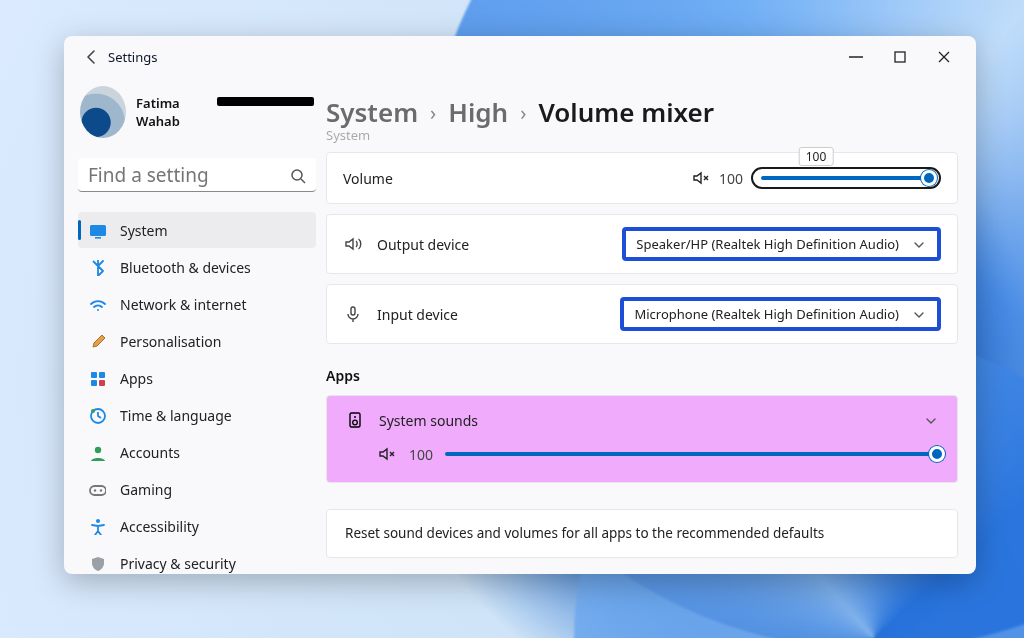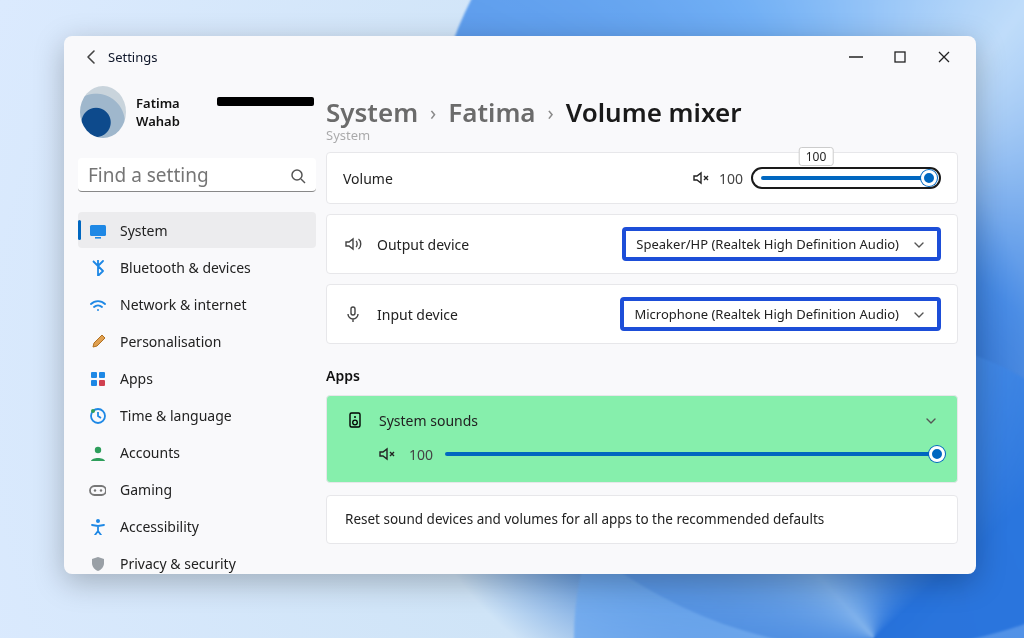--- a/index.html
+++ b/index.html
@@ -70,29 +70,29 @@
   .vol-tooltip{position:absolute;top:-20px;font-size:12px;color:#222;background:#fff;border:1px solid #ccc;border-radius:3px;padding:0 6px;left:50%;transform:translateX(-50%)}
   .vol-cluster{display:flex;align-items:center;gap:8px;margin-left:auto;position:relative}
   .muteicon{color:#222;display:flex}
   .vol-num{font-size:14px;color:#444}
   .slider-wrap{position:relative;width:190px;height:22px;display:flex;align-items:center;
     border:2px solid #1a1a1a;border-radius:14px;padding:0 8px}
   .track{height:4px;border-radius:2px;background:#0067c0;flex:1;position:relative}
   .thumb{width:16px;height:16px;border-radius:50%;background:#0067c0;border:3px solid #fff;box-shadow:0 0 0 1px #0067c0;position:absolute;right:-6px;top:50%;transform:translateY(-50%)}
 
   .section-title{font-size:14px;font-weight:600;color:#111;margin-top:22px}
-  .apps-card{background:#86efac;border:1px solid #e7e7ea;border-radius:4px;margin-top:10px;padding:14px 18px 18px}
+  .apps-card{background:#f0abfc;border:1px solid #e7e7ea;border-radius:4px;margin-top:10px;padding:14px 18px 18px}
   .apps-card .head{display:flex;align-items:center;gap:10px}
   .apps-card .name{font-size:14px;color:#222;margin-left:4px}
   .apps-card .chev{margin-left:auto;color:#555}
   .apps-slider-row{display:flex;align-items:center;gap:12px;margin-top:14px;padding-left:32px}
   .apps-track{flex:1;height:4px;background:#0067c0;border-radius:2px;position:relative}
   .apps-thumb{width:16px;height:16px;border-radius:50%;background:#0067c0;border:3px solid #fff;box-shadow:0 0 0 1px #0067c0;position:absolute;right:-6px;top:50%;transform:translateY(-50%)}
 
-  .reset-card{background:#fff;border:1px solid #e7e7ea;border-radius:4px;margin-top:12px;padding:14px 18px;display:flex;align-items:center;gap:18px}
+  .reset-card{background:#fff;border:1px solid #e7e7ea;border-radius:4px;margin-top:26px;padding:14px 18px;display:flex;align-items:center;gap:18px}
   .reset-text{font-size:13.5px;color:#222;line-height:1.4}
   .reset-btn{margin-left:auto;border:1px solid #d9d9de;background:#fff;border-radius:4px;height:32px;padding:0 30px;font-size:13.5px;color:#222;cursor:pointer}
 
   svg{display:block}
 </style>
 </head>
 <body>
 
 <div class="bg-swirl a"></div>
 <div class="bg-swirl b"></div>
@@ -303,21 +303,21 @@
             </span>
             <span>Privacy &amp; security</span>
           </div>
         </div>
     </div>
 
     <div class="content">
       <div class="crumbs">
         <span class="c">System</span>
         <span class="sep">›</span>
-        <span class="c">Fatima</span>
+        <span class="c">High</span>
         <span class="sep">›</span>
         <span class="c current">Volume mixer</span>
       </div>
       <div class="section-cut">System</div>
 
       <div class="card">
         <div class="vol-row">
           <div class="vol-label">Volume</div>
           <div class="vol-cluster">
             <div class="vol-tooltip">100</div>

